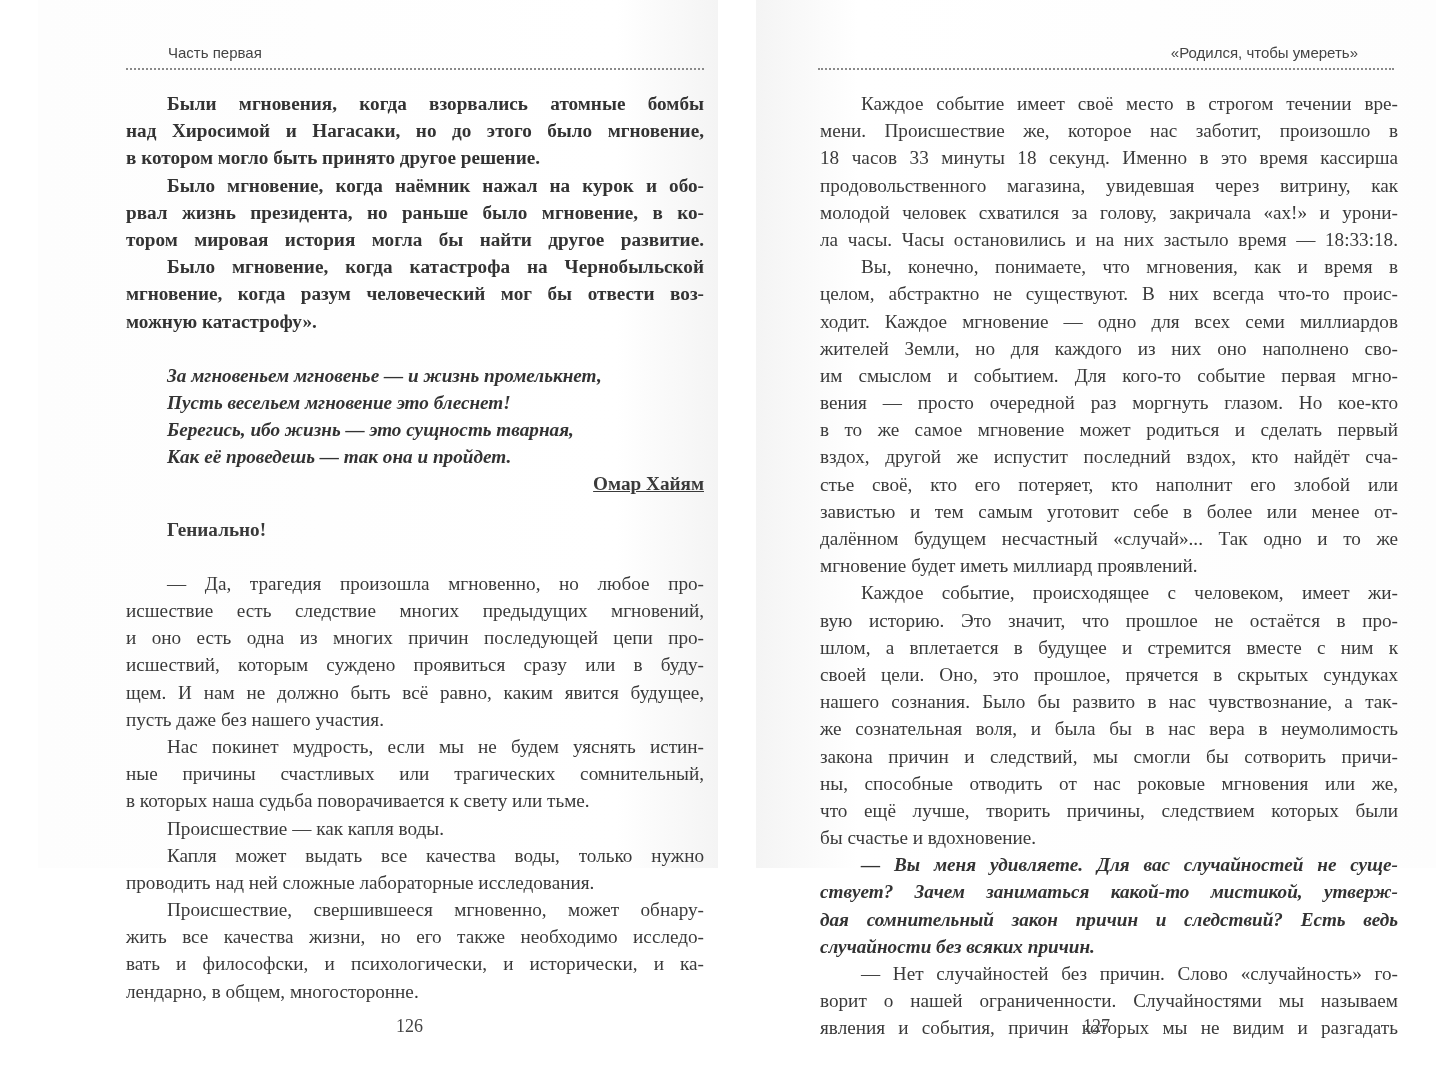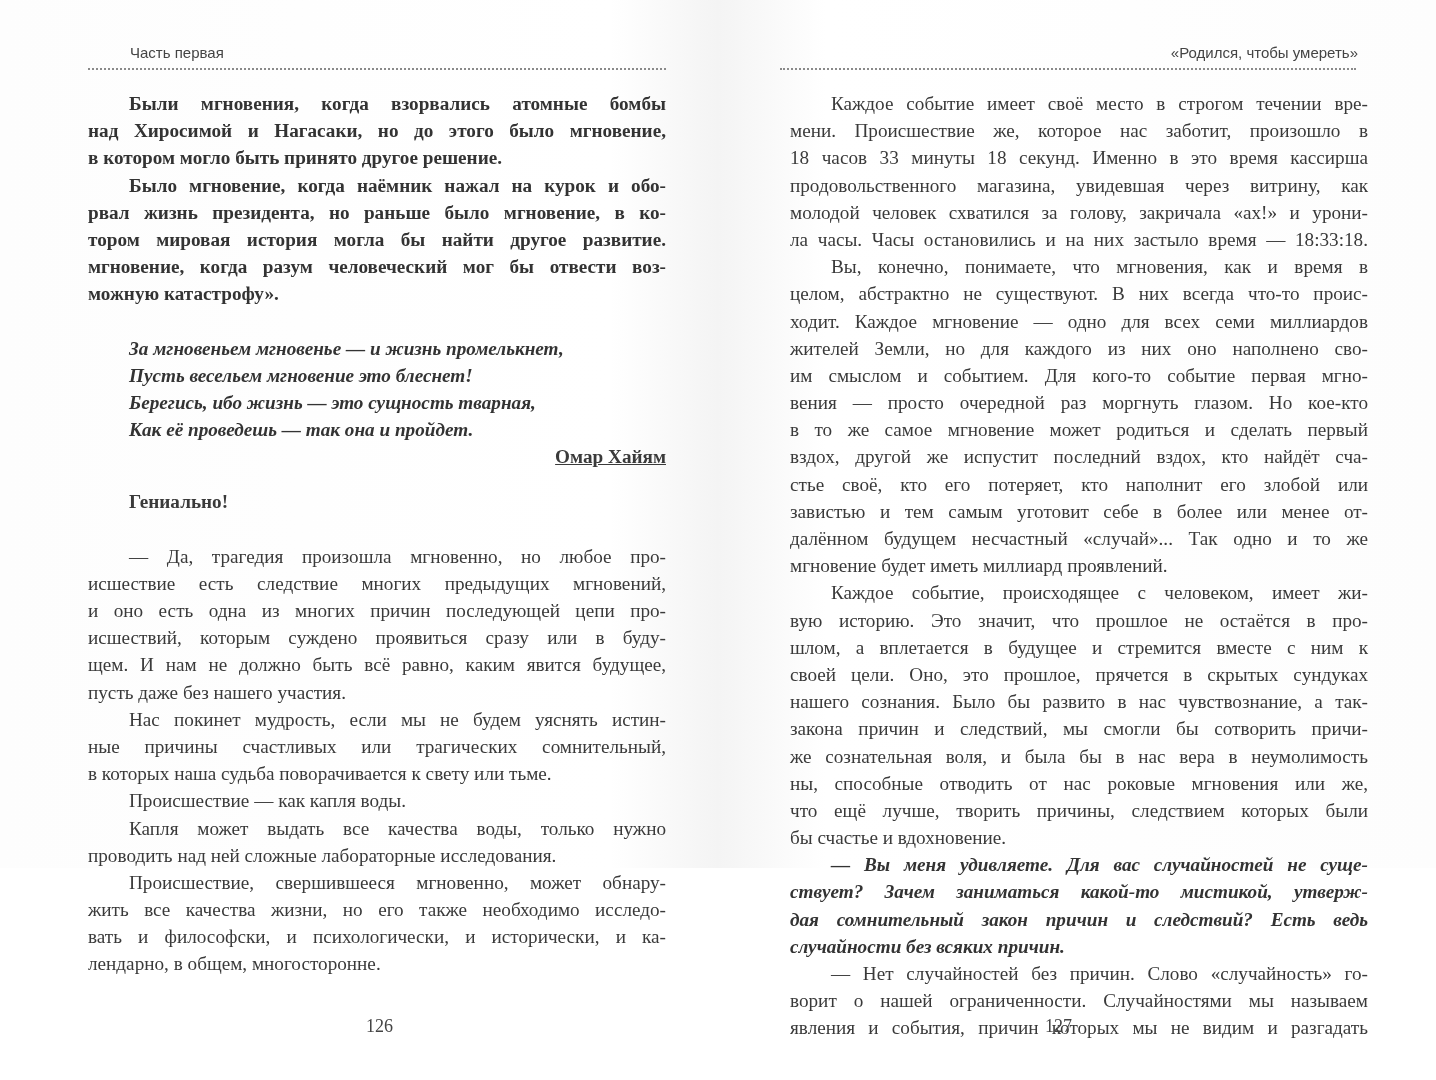--- a/index.html
+++ b/index.html
@@ -4,21 +4,21 @@
 <style>
   html, body { margin: 0; padding: 0; }
   body {
     width: 1436px; height: 1080px; overflow: hidden;
     background: #ffffff;
     font-family: "DejaVu Serif", "Liberation Serif", serif;
     color: #3a3a3a;
     position: relative;
   }
   .spread { position: absolute; inset: 0; display: flex; }
-  .page { position: relative; height: 868px; }
+  .page { position: relative; height: 868px; margin-left: 38px; }
   .page-left { width: 718px; background: linear-gradient(to right, #fdfdfd 0%, #ffffff 85%, #f4f4f4 100%); }
   .page-right { width: 718px; background: linear-gradient(to left, #fdfdfd 0%, #ffffff 85%, #f4f4f4 100%); }
 
   .running-head {
     position: absolute; top: 44px;
     font-family: "Liberation Sans", "DejaVu Sans", sans-serif;
     font-size: 15px; color: #444;
   }
   .page-left .running-head { left: 130px; }
   .page-right .running-head { right: 78px; }
@@ -28,41 +28,41 @@
   }
   .page-left .rule { left: 88px; width: 578px; }
   .page-right .rule { left: 62px; width: 576px; }
 
   .body-text {
     position: absolute; top: 90px;
     font-size: 19.2px; line-height: 27.2px;
     font-family: "Liberation Serif", "DejaVu Serif", serif;
   }
   .page-left .body-text { left: 88px; width: 578px; }
-  .page-right .body-text { left: 72px; width: 578px; }
+  .page-right .body-text { left: 64px; width: 578px; }
 
   .line { display: block; text-align: justify; text-align-last: justify; white-space: nowrap; height: 27.2px; }
   .line.last { text-align-last: left; }
   .line.indent { padding-left: 41px; }
   .bold { font-weight: bold; color: #333; }
   .italic { font-style: italic; }
 
   .gap { height: 27px; }
   .gap-sm { height: 18px; }
   .poem { padding-left: 41px; }
   .poem .line { text-align-last: left; text-align: center; }
   .attribution { display: block; text-align: right; font-weight: bold; height: 27.2px; text-decoration: underline; }
   .heading-inline { display: block; padding-left: 41px; font-weight: bold; height: 27.2px; }
 
   .page-number {
     position: absolute; top: 1016px;
     font-family: "Liberation Serif", "DejaVu Serif", serif;
     font-size: 18px; color: #444;
   }
-  .page-left .page-number { left: 366px; }
+  .page-left .page-number { left: 358px; }
   .page-right .page-number { left: 1045px; left: 327px; }
 </style>
 </head>
 <body>
 
 <div class="spread">
 
   <div class="page page-left">
     <div class="running-head">Часть первая</div>
     <div class="rule"></div>
@@ -73,20 +73,21 @@
         <span class="line indent">Были мгновения, когда взорвались атомные бомбы</span>
         <span class="line">над Хиросимой и Нагасаки, но до этого было мгновение,</span>
         <span class="line last">в котором могло быть принято другое решение.</span>
       </div>
       <div class="bold">
         <span class="line indent">Было мгновение, когда наёмник нажал на курок и обо-</span>
         <span class="line">рвал жизнь президента, но раньше было мгновение, в ко-</span>
         <span class="line">тором мировая история могла бы найти другое развитие.</span>
       </div>
       <div class="bold">
+        <span class="line indent">Было мгновение, когда катастрофа на Чернобыльской</span>
         <span class="line">мгновение, когда разум человеческий мог бы отвести воз-</span>
         <span class="line last">можную катастрофу».</span>
       </div>
 
       <div class="gap"></div>
 
       <div class="poem bold italic">
         <span class="line">За мгновеньем мгновенье — и жизнь промелькнет,</span>
         <span class="line">Пусть весельем мгновение это блеснет!</span>
         <span class="line">Берегись, ибо жизнь — это сущность тварная,</span>
@@ -155,22 +156,22 @@
         <span class="line">завистью и тем самым уготовит себе в более или менее от-</span>
         <span class="line">далённом будущем несчастный «случай»... Так одно и то же</span>
         <span class="line last">мгновение будет иметь миллиард проявлений.</span>
       </div>
       <div>
         <span class="line indent">Каждое событие, происходящее с человеком, имеет жи-</span>
         <span class="line">вую историю. Это значит, что прошлое не остаётся в про-</span>
         <span class="line">шлом, а вплетается в будущее и стремится вместе с ним к</span>
         <span class="line">своей цели. Оно, это прошлое, прячется в скрытых сундуках</span>
         <span class="line">нашего сознания. Было бы развито в нас чувствознание, а так-</span>
+        <span class="line">же сознательная воля, и была бы в нас вера в неумолимость</span>
         <span class="line">закона причин и следствий, мы смогли бы сотворить причи-</span>
-        <span class="line">же сознательная воля, и была бы в нас вера в неумолимость</span>
         <span class="line">ны, способные отводить от нас роковые мгновения или же,</span>
         <span class="line">что ещё лучше, творить причины, следствием которых были</span>
         <span class="line last">бы счастье и вдохновение.</span>
       </div>
       <div class="bold italic">
         <span class="line indent">— Вы меня удивляете. Для вас случайностей не суще-</span>
         <span class="line">ствует? Зачем заниматься какой-то мистикой, утверж-</span>
         <span class="line">дая сомнительный закон причин и следствий? Есть ведь</span>
         <span class="line last">случайности без всяких причин.</span>
       </div>

